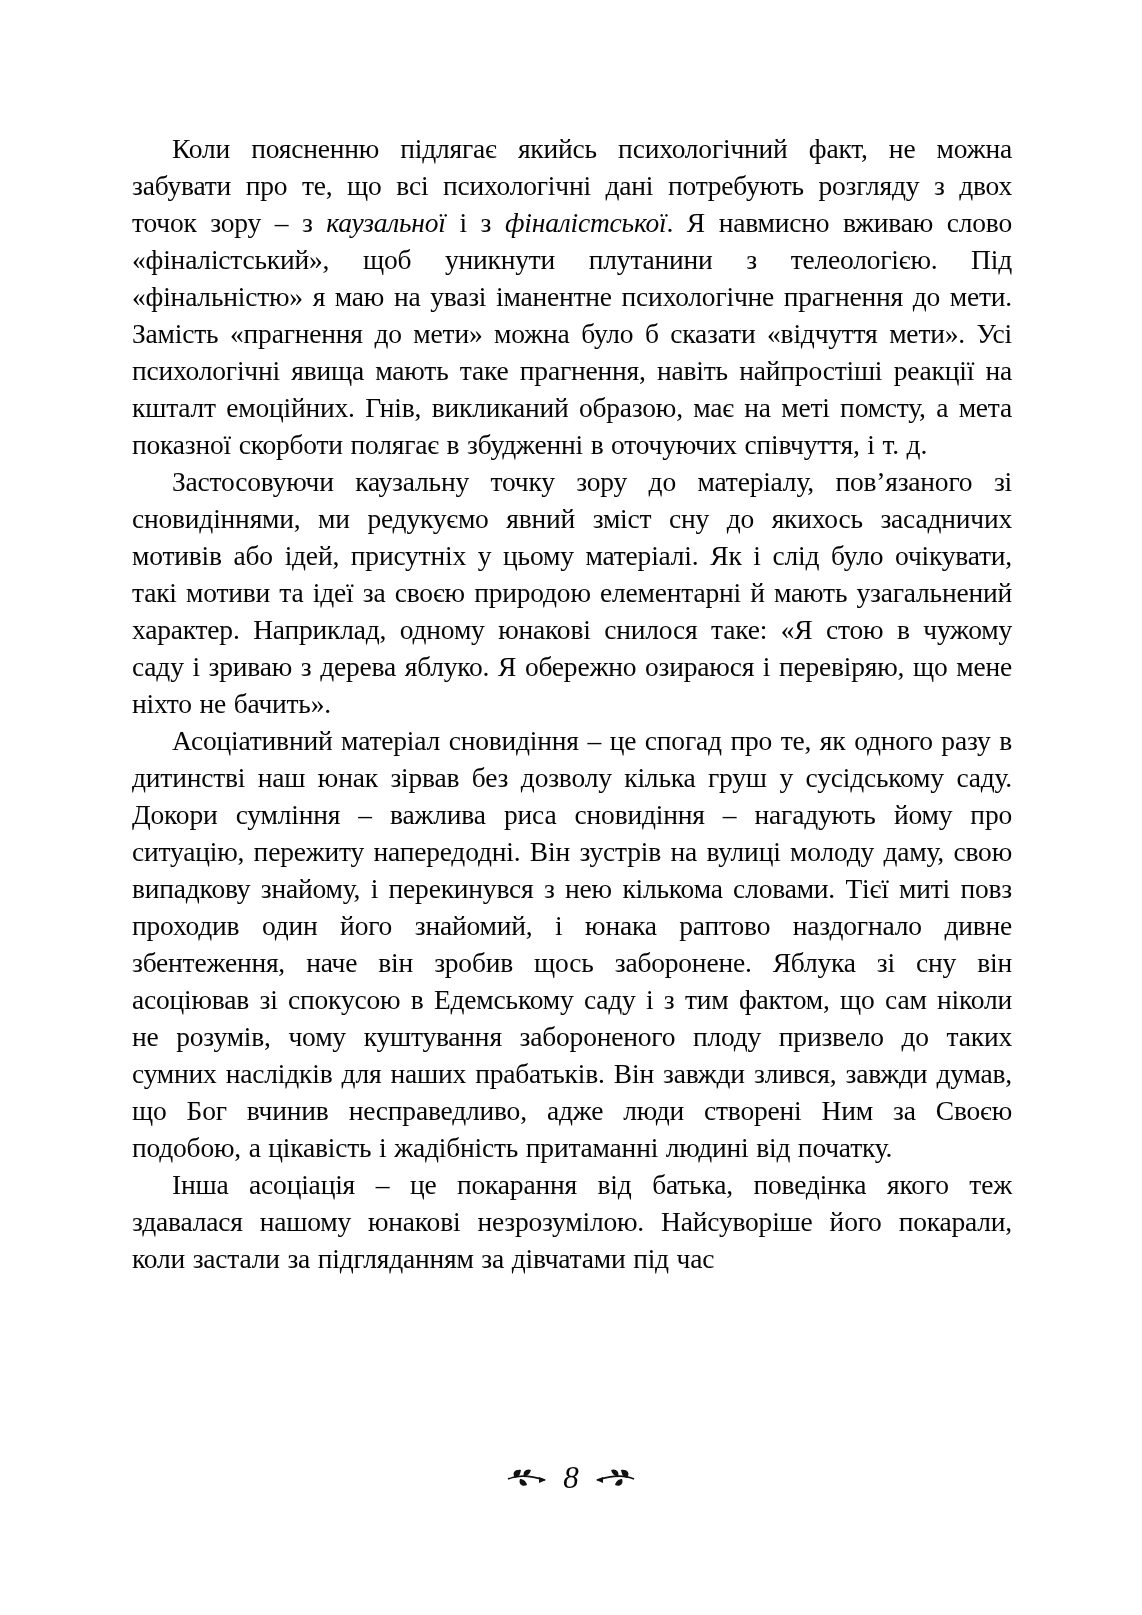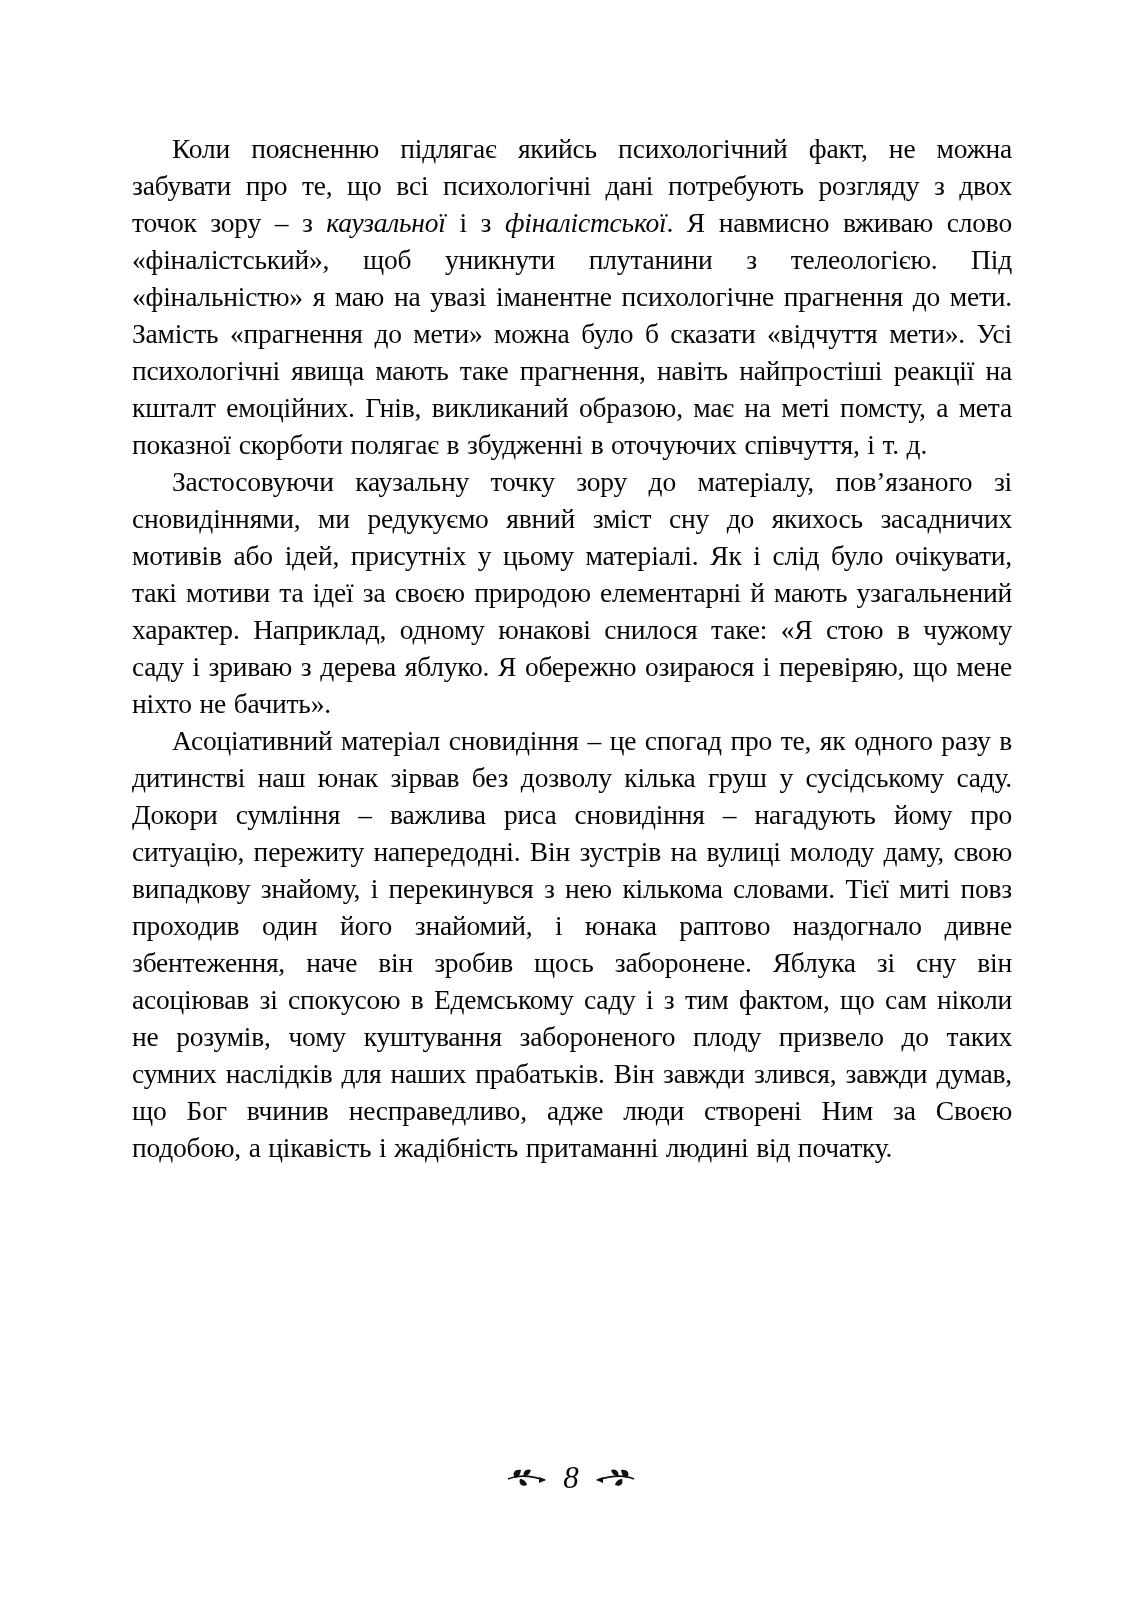--- a/index.html
+++ b/index.html
@@ -58,20 +58,21 @@
 </style>
 </head>
 <body>
 
 <div class="page">
 
   <div class="text-block" id="text-block">
       <p><span>Коли поясненню підлягає якийсь психологічний факт, не можна забувати про те, що всі психологічні дані потребують розгляду з двох точок зору – з </span><em>каузальної</em><span> і з </span><em>фіналістської</em><span>. Я навмисно вживаю слово «фіналістський», щоб уникнути плутанини з телеологією. Під «фінальністю» я маю на увазі іманентне психологічне прагнення до мети. Замість «прагнення до мети» можна було б сказати «відчуття мети». Усі психологічні явища мають таке прагнення, навіть найпростіші реакції на кшталт емоційних. Гнів, викликаний образою, має на меті помсту, а мета показної скорботи полягає в збудженні в оточуючих співчуття, і т. д.</span></p>
       <p><span>Застосовуючи каузальну точку зору до матеріалу, пов’язаного зі сновидіннями, ми редукуємо явний зміст сну до якихось засадничих мотивів або ідей, присутніх у цьому матеріалі. Як і слід було очікувати, такі мотиви та ідеї за своєю природою елементарні й мають узагальнений характер. Наприклад, одному юнакові снилося таке: «Я стою в чужому саду і зриваю з дерева яблуко. Я обережно озираюся і перевіряю, що мене ніхто не бачить».</span></p>
       <p><span>Асоціативний матеріал сновидіння – це спогад про те, як одного разу в дитинстві наш юнак зірвав без дозволу кілька груш у сусідському саду. Докори сумління – важлива риса сновидіння – нагадують йому про ситуацію, пережиту напередодні. Він зустрів на вулиці молоду даму, свою випадкову знайому, і перекинувся з нею кількома словами. Тієї миті повз проходив один його знайомий, і юнака раптово наздогнало дивне збентеження, наче він зробив щось заборонене. Яблука зі сну він асоціював зі спокусою в Едемському саду і з тим фактом, що сам ніколи не розумів, чому куштування забороненого плоду призвело до таких сумних наслідків для наших прабатьків. Він завжди злився, завжди думав, що Бог вчинив несправедливо, адже люди створені Ним за Своєю подобою, а цікавість і жадібність притаманні людині від початку.</span></p>
+      <p><span>Інша асоціація – це покарання від батька, поведінка якого теж здавалася нашому юнакові незрозумілою. Найсуворіше його покарали, коли застали за підгляданням за дівчатами під час</span></p>
     </div>
 
   <div class="page-footer">
     <span class="ornament ornament-left">
       <svg width="40" height="20" viewBox="0 0 40 20" aria-hidden="true">
         <path d="M1 11 C 10 7, 22 7, 38 12" fill="none" stroke="currentColor" stroke-width="1.6"></path>
         <path d="M8 10 C 4 4, 9 1, 14 2 C 13 7, 12 9, 8 10 Z" fill="currentColor"></path>
         <path d="M17 9 C 15 3, 20 0, 24 2 C 23 6, 20 8, 17 9 Z" fill="currentColor"></path>
         <path d="M13 11 C 11 17, 16 19, 20 17 C 19 13, 16 11, 13 11 Z" fill="currentColor"></path>
         <path d="M32 9 L 39 12 L 32 15 Z" fill="currentColor"></path>

